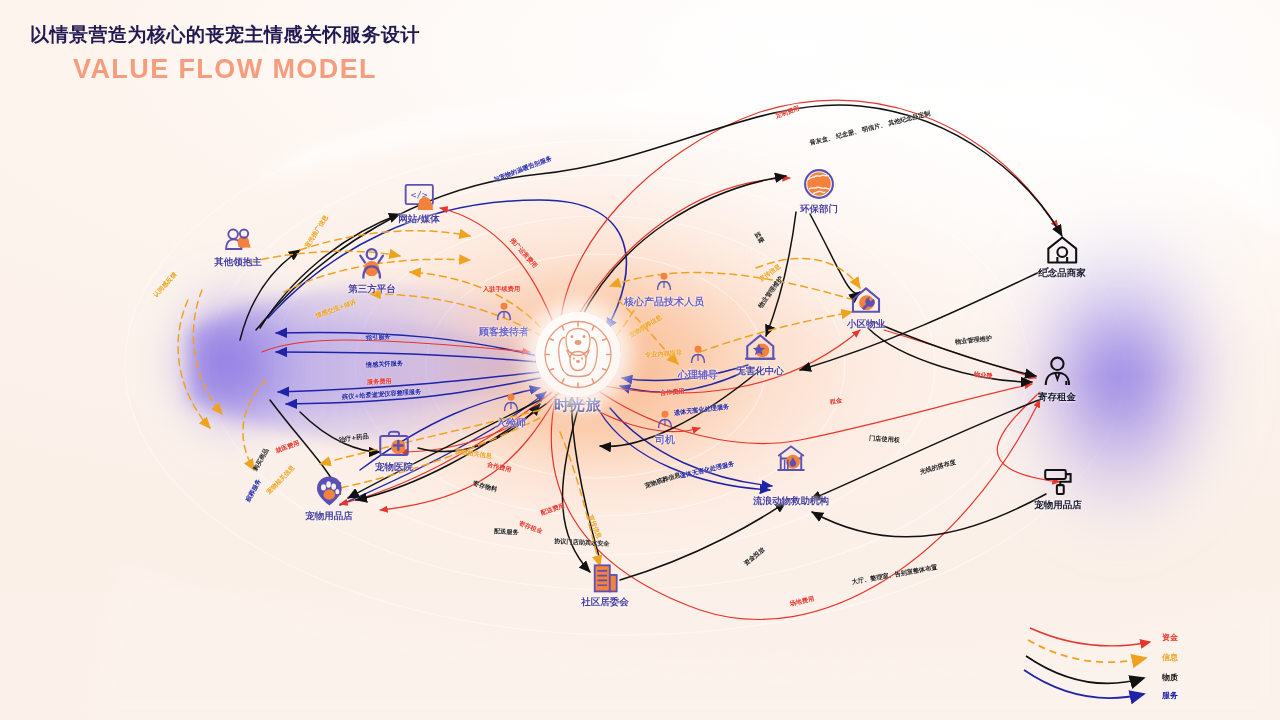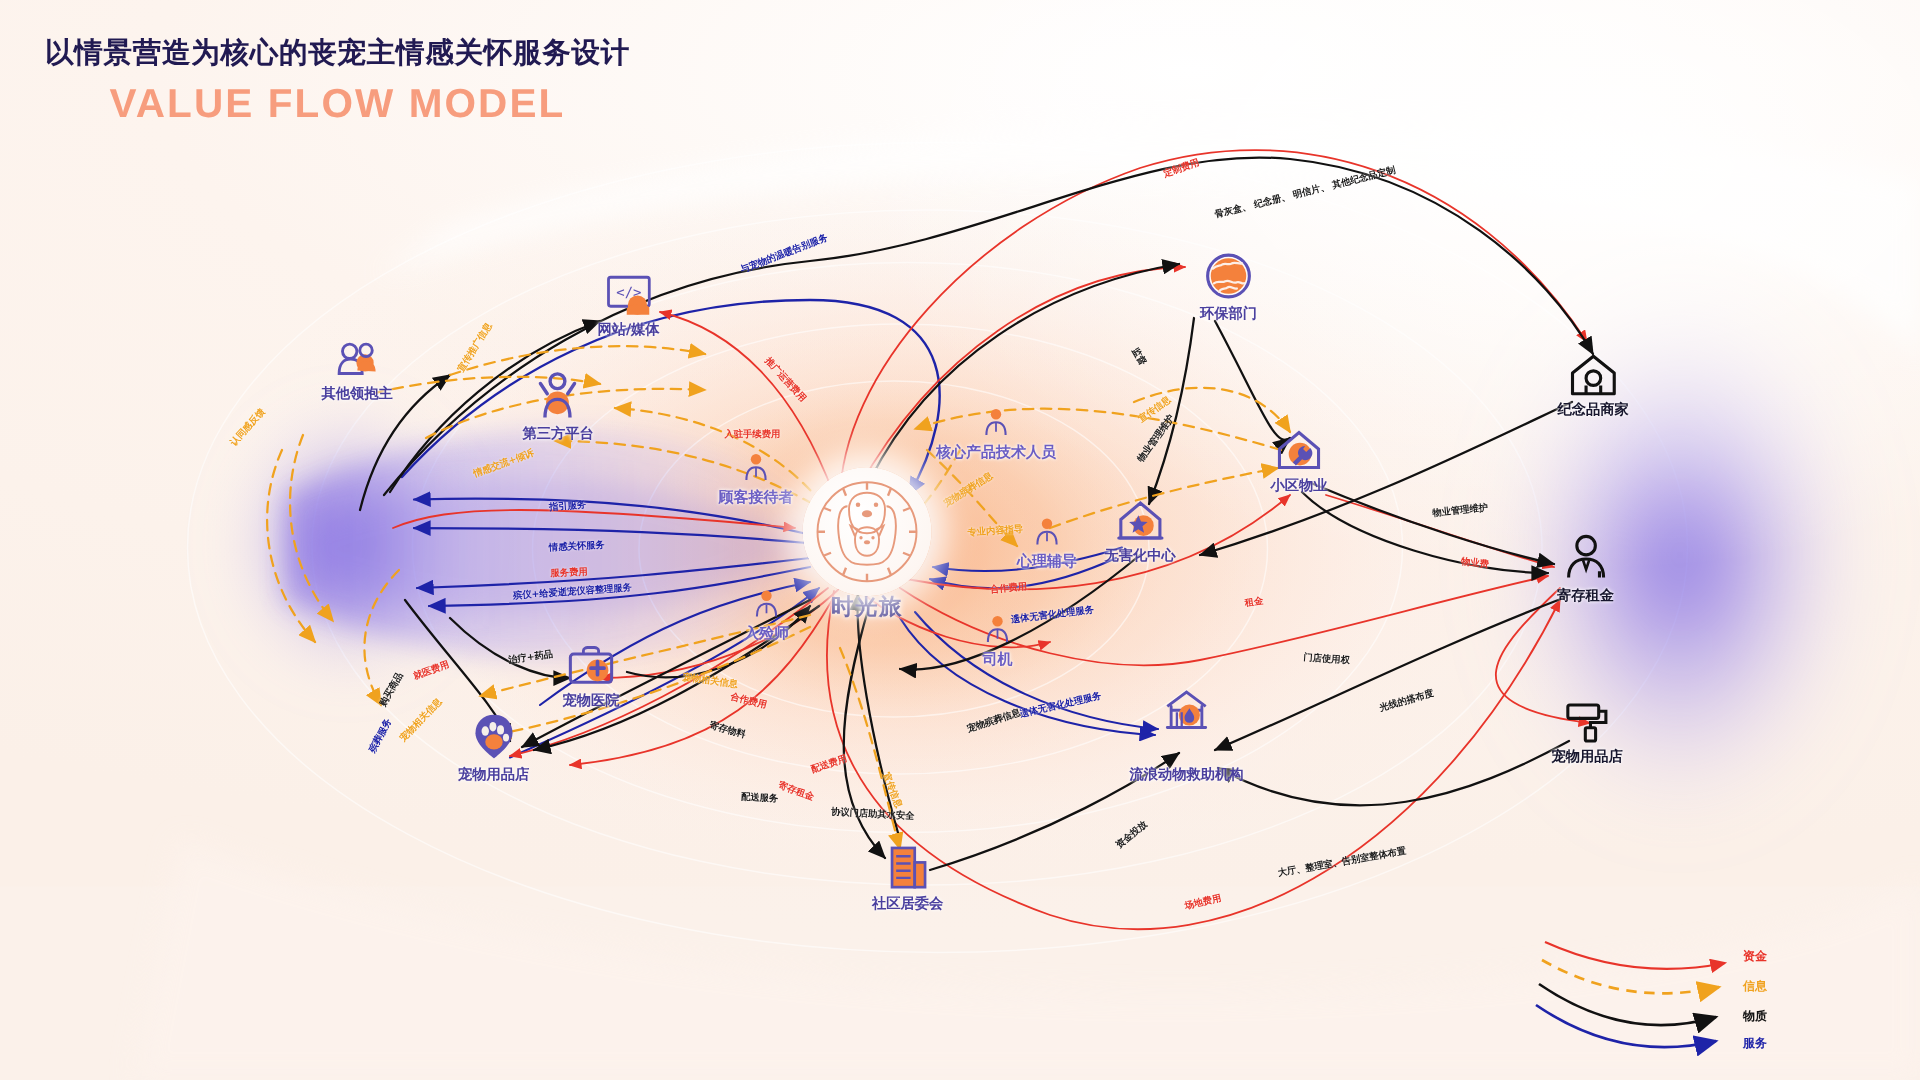--- a/index.html
+++ b/index.html
@@ -420,21 +420,21 @@
       <div class="node " style="left: 866px; top: 308px;">
         <div class="ico">
           <svg width="32" height="28.8" viewBox="0 0 46 42">
       <path d="M4,20 L23,4 L42,20 L42,38 L4,38 Z" fill="none" stroke="#5b51b5" stroke-width="3"></path>
       <circle cx="24" cy="25" r="11" fill="#f4813c"></circle>
       <path d="M29,17 C25,17 22,20 22,24 C22,25 22.4,26 23,27 L17,33 L20,36 L26,30 C27,30.6 28,31 29,31 C33,31 36,28 36,24 C36,22 35,20 34,19 L30,23 L27,20 Z" fill="#5b51b5"></path>
           </svg>
         </div>
         <div class="lab">小区物业</div>
       </div>
-      <div class="node " style="left: 791px; top: 491px; gap: 19px;">
+      <div class="node " style="left: 791px; top: 476px; gap: 19px;">
         <div class="ico">
           <svg width="32" height="28.8" viewBox="0 0 50 44">
       <path d="M5,18 L25,3 L45,18" fill="none" stroke="#5b51b5" stroke-width="3"></path>
       <path d="M9,18 L9,40 M41,18 L41,40 M5,40 L45,40 M9,22 L41,22" stroke="#5b51b5" stroke-width="3" fill="none" stroke-linecap="round"></path>
       <circle cx="28" cy="27" r="11" fill="#f4813c"></circle>
       <path d="M28,20 C26,24 23,26 23,30 C23,33 25,35 28,35 C31,35 33,33 33,30 C33,26 30,24 28,20 Z" fill="#5b51b5"></path>
       <path d="M15,24 L15,40 M20,24 L20,40" stroke="#5b51b5" stroke-width="2.4"></path>
           </svg>
         </div>
         <div class="lab">流浪动物救助机构</div>

